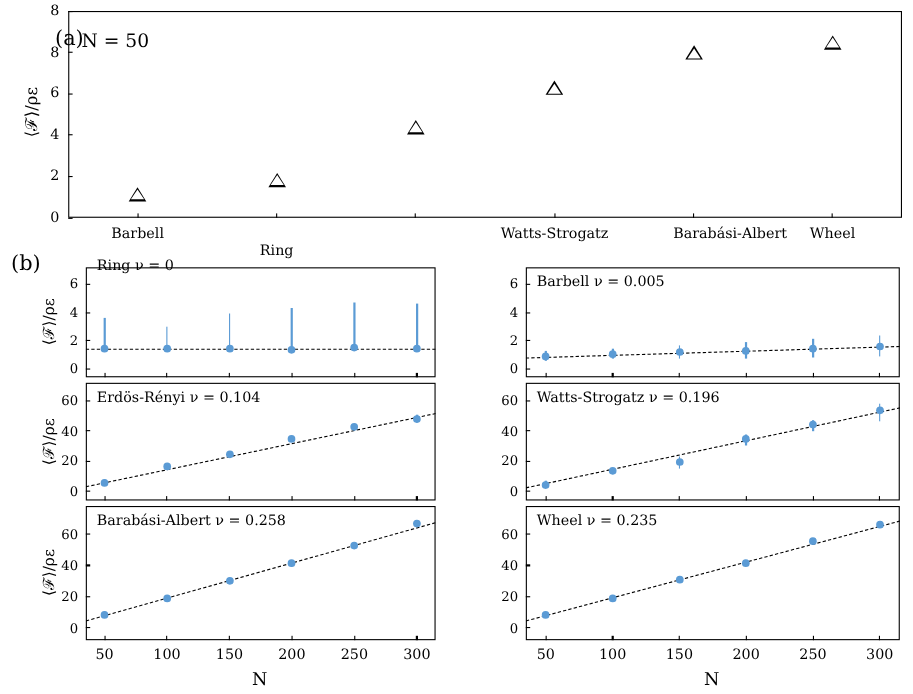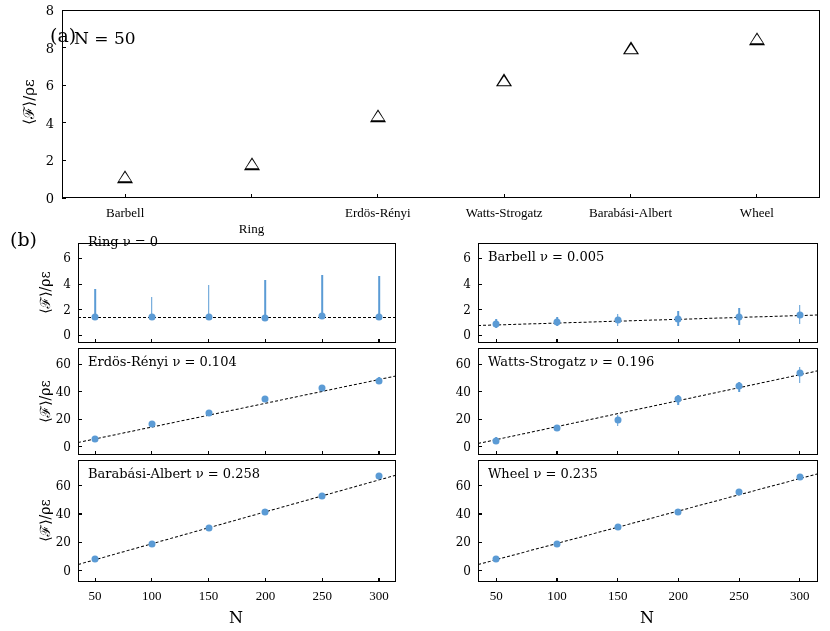--- a/index.html
+++ b/index.html
@@ -53,21 +53,20 @@
     white-space: nowrap;
     line-height: 1;
   }
   .ticklabel.y {
     text-align: right;
     transform: translateY(-50%);
   }
   .ticklabel.x {
     text-align: center;
     transform: translateX(-50%);
-    font-family: Liberation Serif, serif;
   }
 
   .axlabel {
     position: absolute;
     font-size: 15px;
     white-space: nowrap;
   }
   .ylabel-rot {
     position: absolute;
     transform-origin: 50% 50%;
@@ -169,25 +168,24 @@
       <div class="ticklabel y" style="right:766px; top:75.2px; width:40px;">6</div>
       <div class="tick y" style="top:37.099999999999994px;"></div>
       <div class="ticklabel y" style="right:766px; top:37.599999999999994px; width:40px;">8</div>
       <div class="tick y" style="top:-0.5px;"></div>
       <div class="ticklabel y" style="right:766px; top:0px; width:40px;">8</div>
       <div class="tick x" style="left:62.666666666666664px;"></div>
       <div class="ticklabel x" style="left:63.166666666666664px; top:196px; width:170px;">Barbell</div>
       <div class="tick x" style="left:189px;"></div>
       <div class="ticklabel x" style="left:189.5px; top:212px; width:170px;">Ring</div>
       <div class="tick x" style="left:315.33333333333337px;"></div>
-      <div class="ticklabel x" style="left:315.83333333333337px; top:196px; width:170px;">Erdös-Rényi</div>
       <div class="tick x" style="left:441.6666666666667px;"></div>
       <div class="ticklabel x" style="left:442.1666666666667px; top:196px; width:170px;">Watts-Strogatz</div>
       <div class="tick x" style="left:568px;"></div>
-      <div class="ticklabel x" style="left:568.5px; top:196px; width:170px;">Barabási-Albert</div>
+      <div class="ticklabel x" style="left:568.5px; top:196px; width:170px;text-align:right;">Barabási-Albert</div>
       <div class="tick x" style="left:694.3333333333333px;"></div>
       <div class="ticklabel x" style="left:694.8333333333333px; top:196px; width:170px;">Wheel</div>
     </div>
   <div class="ylabel-rot" id="panelA-ylabel" style="left: -2px; top: 92px; width: 60px; text-align: center;">⟨ℱ⟩/ρε</div>
   <div class="panel-annot" id="panelA-annot" style="left: 74px; top: 28px;">N = 50</div>
 
   <div class="panel" id="panelb1" style="left: 78px; top: 243px; width: 318px; height: 100px;">
     <div class="frame"></div>
     <div class="plotarea" id="panelb1-plot">
         <div class="dashline" style="left:0px; top:74.1025641025641px; width:318px; transform: rotate(0deg);"></div>

